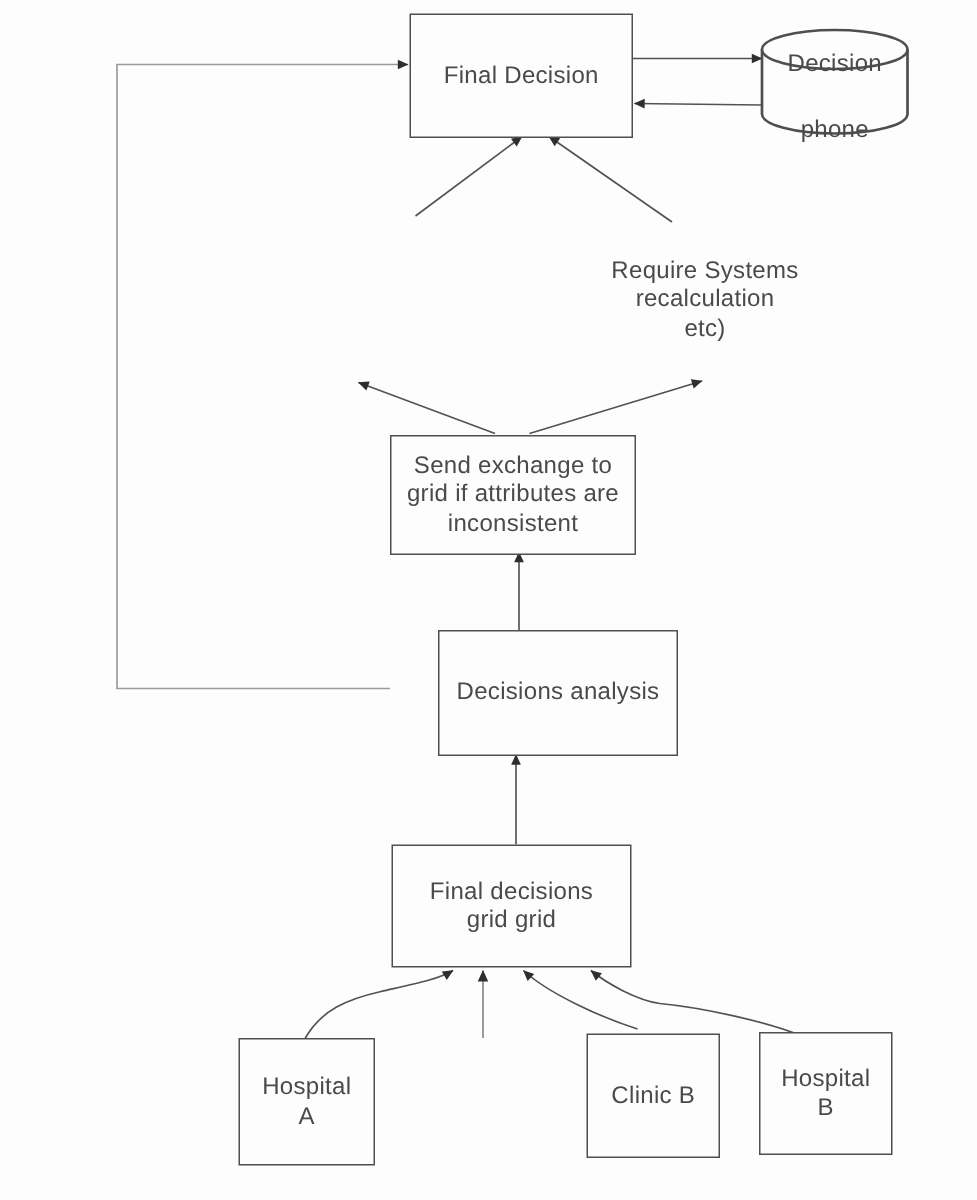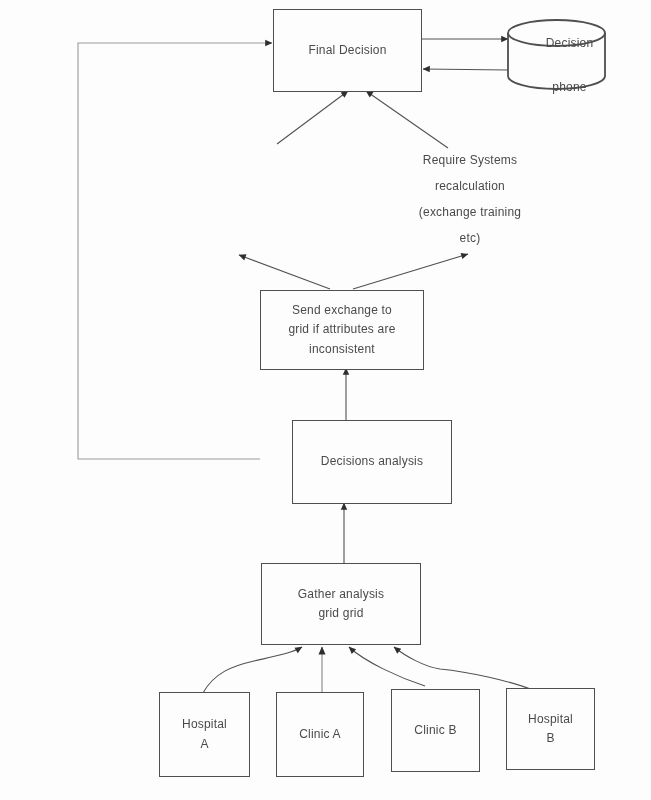--- a/index.html
+++ b/index.html
@@ -12,21 +12,21 @@
     overflow:hidden;
   }
   svg.connectors{position:absolute;left:0;top:0;}
   .node{
     position:absolute;
     border:1.5px solid #4f4f4f;
     background:#fdfdfd;
     display:flex;flex-direction:column;
     align-items:center;justify-content:center;
     text-align:center;
-    font-size:12px;line-height:19.5px;
+    font-size:16px;line-height:19.5px;
     letter-spacing:.2px;
   }
   .node.plain{border:none;background:transparent;}
   .node.cyl-label{border:none;background:transparent;line-height:16px;}
   .ln{white-space:nowrap;}
 </style>
 </head>
 <body>
 
 <div class="canvas">
@@ -63,56 +63,52 @@
     <g>
       <path d="M508,33 L508,76 A48.5,13 0 0 0 605,76 L605,33" fill="#fdfdfd" stroke="#4f4f4f" stroke-width="1.8"></path>
       <ellipse cx="556.5" cy="33" rx="48.5" ry="13" fill="#fdfdfd" stroke="#4f4f4f" stroke-width="1.8"></ellipse>
     </g>
   </svg>
 
   <div class="node" style="left:273px;top:9px;width:147px;height:81px;">
     <div class="ln">Final Decision</div>
   </div>
 
-  <div class="node cyl-label" style="left:521px;top:48px;width:97px;height:34px;gap:28px;">
+  <div class="node cyl-label" style="left:508px;top:48px;width:97px;height:34px;gap:28px;">
     <div class="ln">Decision</div>
     <div class="ln">phone</div>
   </div>
 
 
-  <div class="node plain" style="left:390px;top:151px;width:160px;height:98px;justify-content:space-between;">
+  <div class="node plain" style="left:390px;top:151px;width:160px;height:98px;">
     <div class="ln">Require Systems</div>
     <div class="ln">recalculation</div>
-    <div class="ln">(exchange training</div>
     <div class="ln">etc)</div>
   </div>
 
   <div class="node" style="left:260px;top:290px;width:162px;height:78px;">
     <div class="ln">Send exchange to</div>
     <div class="ln">grid if attributes are</div>
     <div class="ln">inconsistent</div>
   </div>
 
   <div class="node" style="left:260px;top:420px;width:158px;height:82px;margin-left:32px;">
     <div class="ln">Decisions analysis</div>
   </div>
 
   <div class="node" style="left:261px;top:563px;width:158px;height:80px;">
-    <div class="ln">Gather analysis</div>
+    <div class="ln">Final decisions</div>
     <div class="ln">grid grid</div>
   </div>
 
   <div class="node" style="left:159px;top:692px;width:89px;height:83px;">
     <div class="ln">Hospital</div>
     <div class="ln">A</div>
   </div>
 
-  <div class="node" style="left:276px;top:692px;width:86px;height:83px;">
-    <div class="ln">Clinic A</div>
-  </div>
 
   <div class="node" style="left:391px;top:689px;width:87px;height:81px;">
     <div class="ln">Clinic B</div>
   </div>
 
   <div class="node" style="left:506px;top:688px;width:87px;height:80px;">
     <div class="ln">Hospital</div>
     <div class="ln">B</div>
   </div>
 

